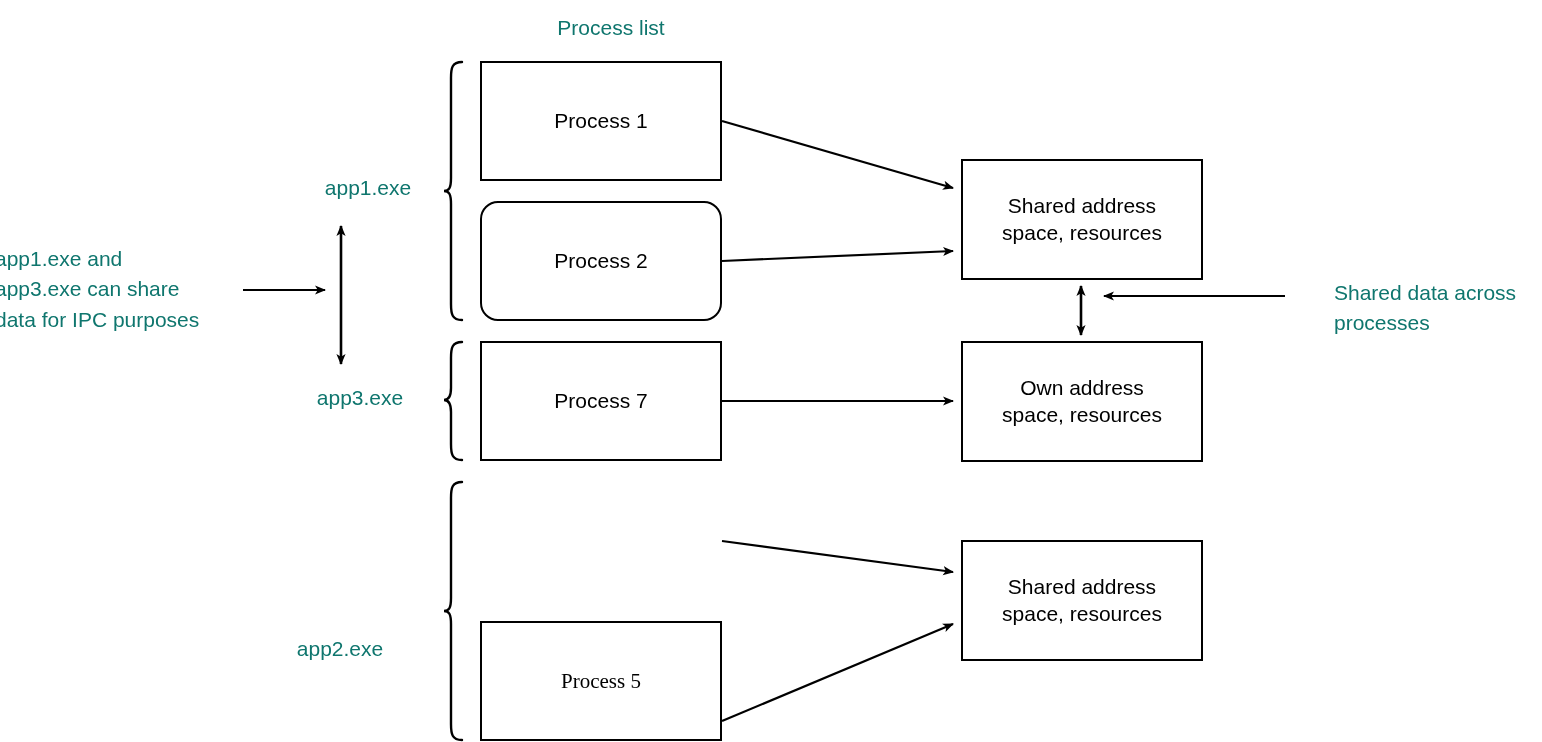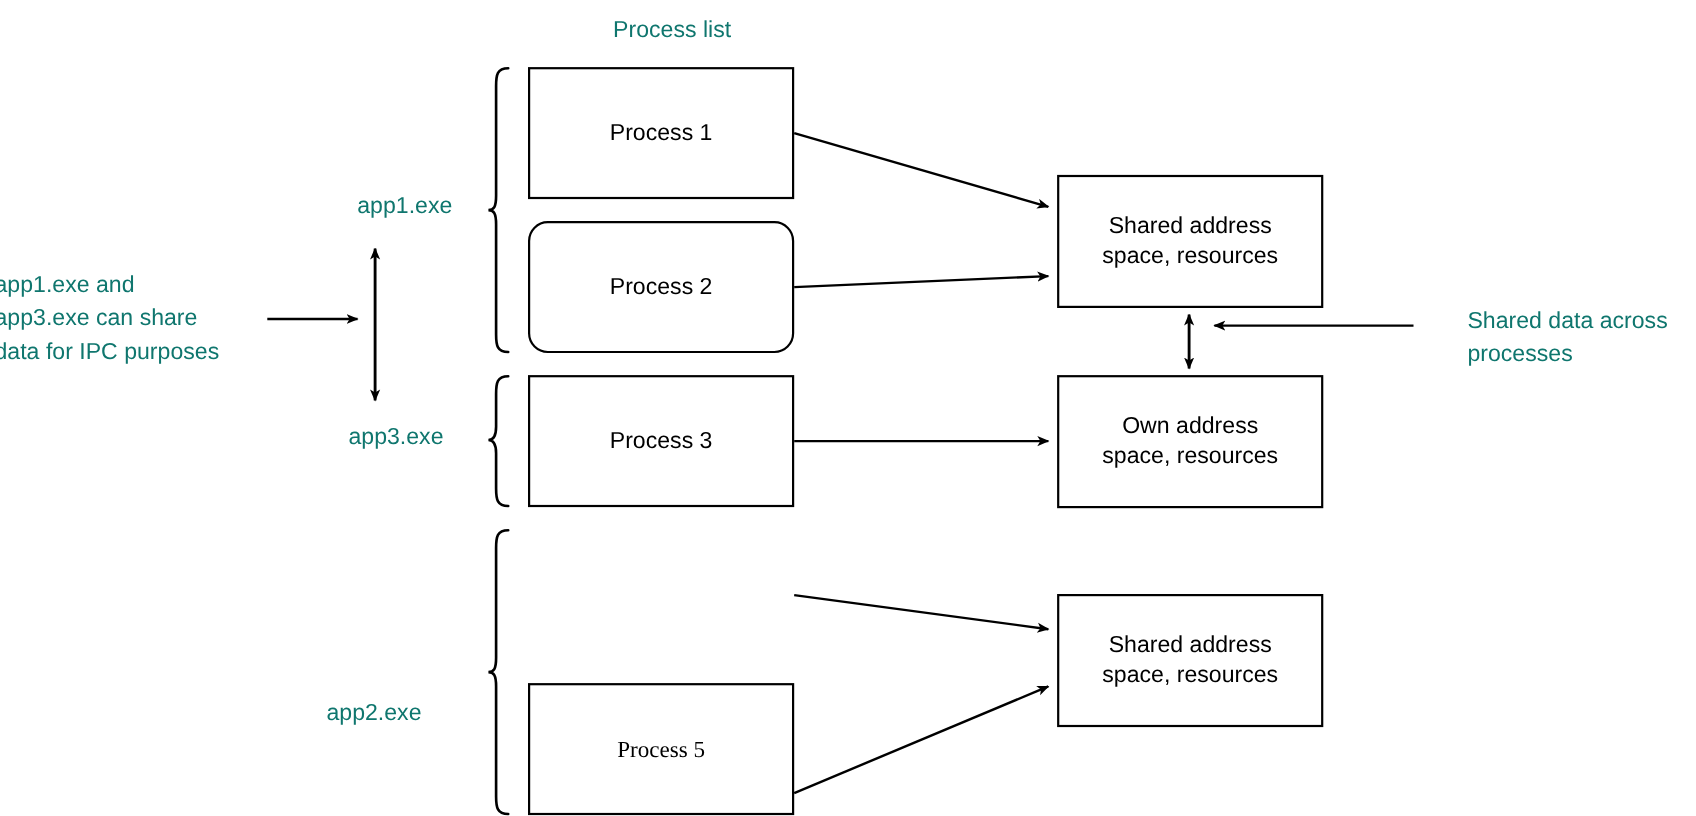--- a/index.html
+++ b/index.html
@@ -66,21 +66,21 @@
 
   <div class="txt center diagram-title" style="left:611px; top:28px;">Process list</div>
 
   <div class="box" style="left:480px; top:61px; width:242px; height:120px;">
     <span class="boxlabel">Process 1</span>
   </div>
   <div class="box" style="left:480px; top:201px; width:242px; height:120px;border-radius:18px;">
     <span class="boxlabel">Process 2</span>
   </div>
   <div class="box" style="left:480px; top:341px; width:242px; height:120px;">
-    <span class="boxlabel">Process 3</span>
+    <span class="boxlabel">Process 7</span>
   </div>
   <div class="box" style="left:480px; top:621px; width:242px; height:120px;font-family:Liberation Serif, serif;">
     <span class="boxlabel">Process 5</span>
   </div>
 
   <div class="box" style="left:961px; top:159px; width:242px; height:121px;">
     <span class="boxlabel">Shared address
 space, resources</span>
   </div>
   <div class="box" style="left:961px; top:341px; width:242px; height:121px;">

